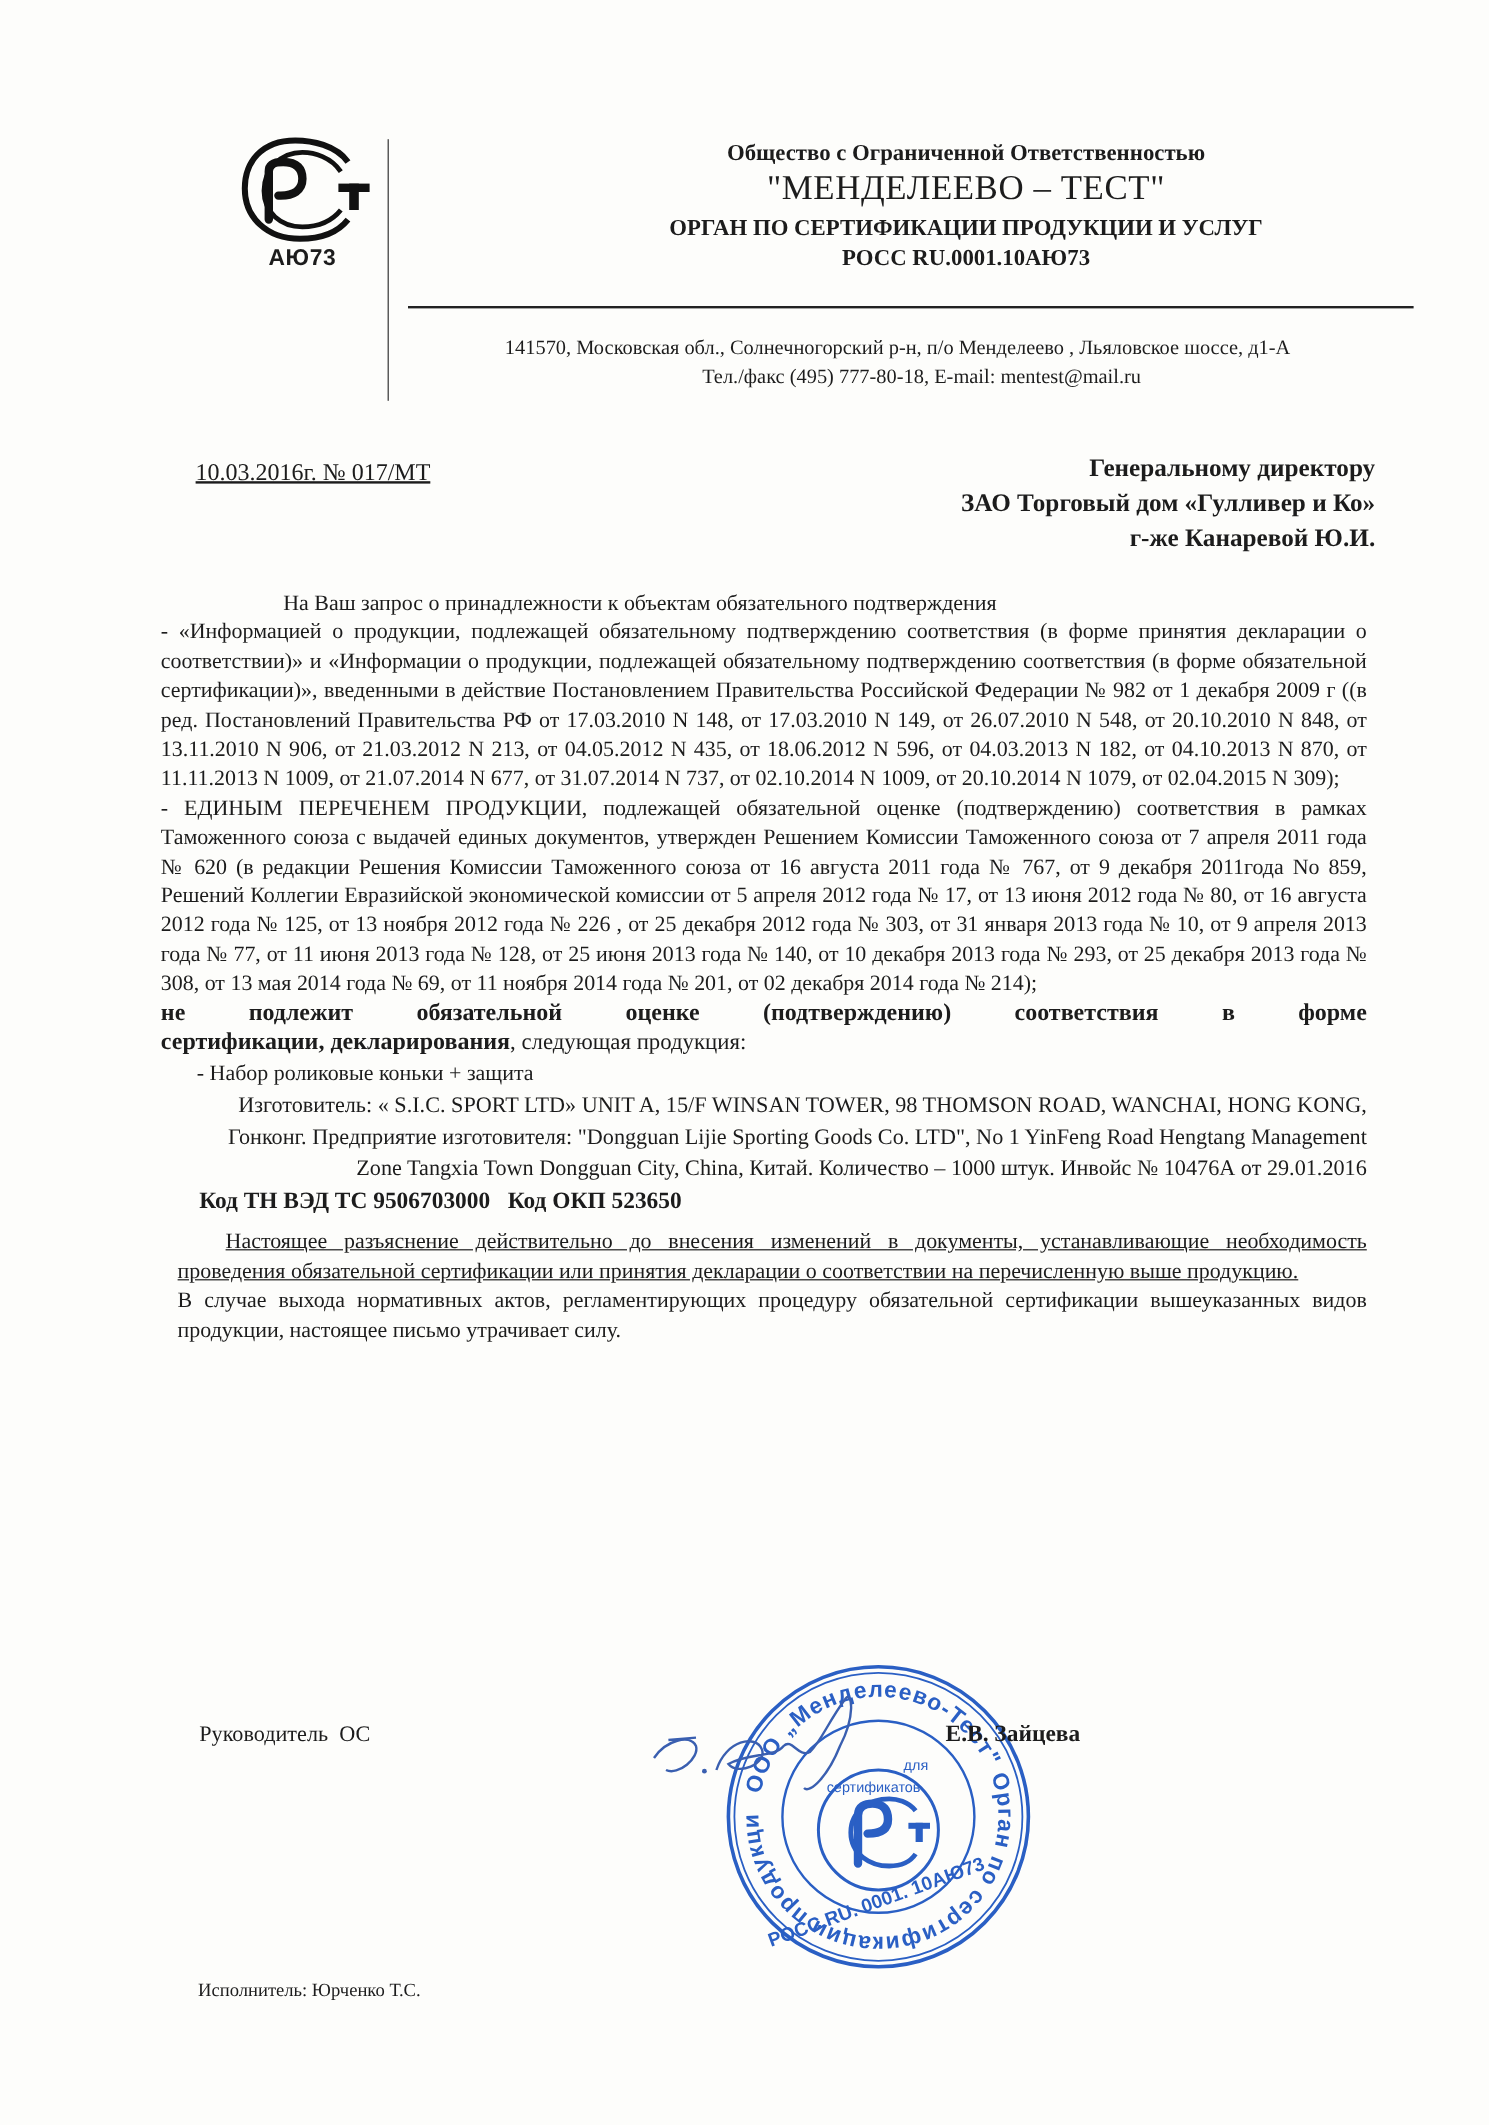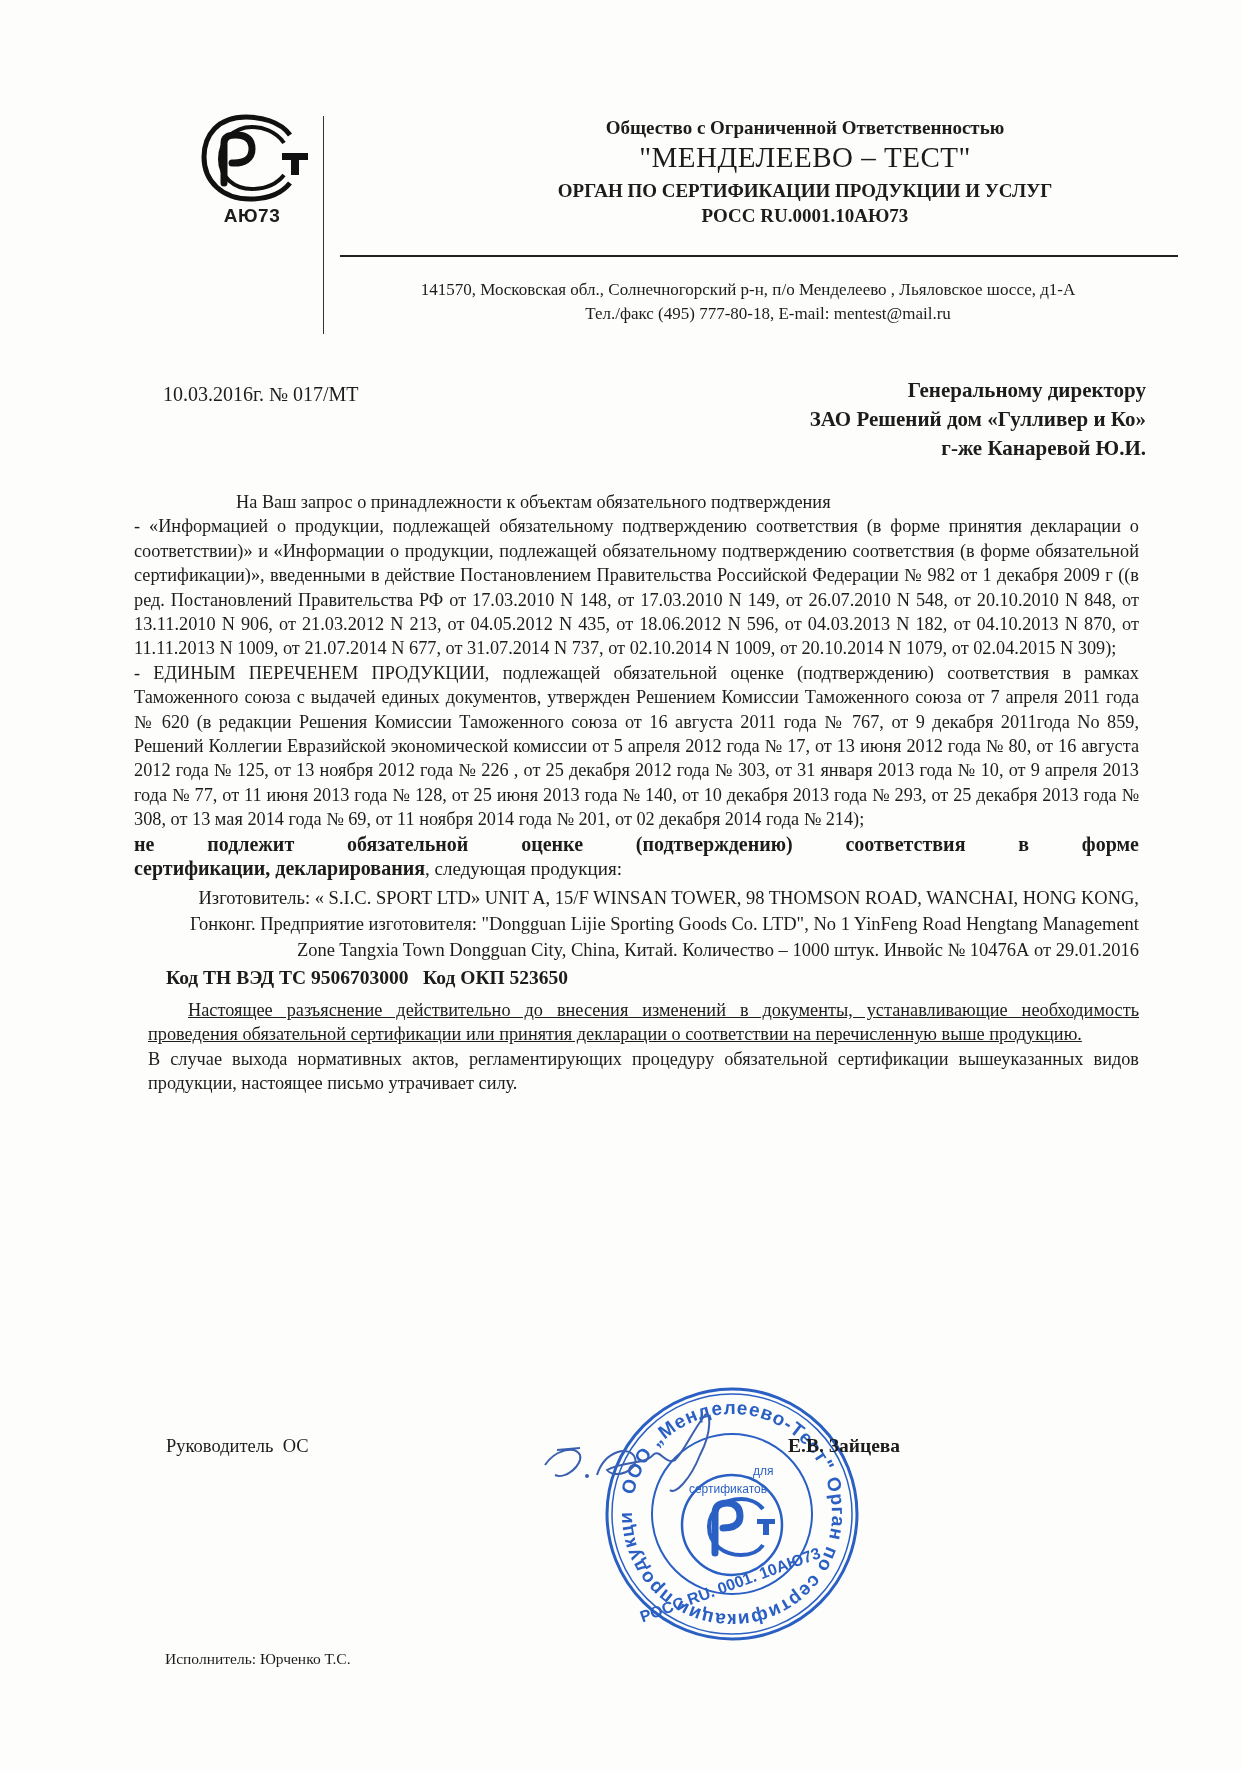--- a/index.html
+++ b/index.html
@@ -15,21 +15,21 @@
   #vline { left:323px; top:116px; width:1px; height:218px; background:#333; }
   .hdr { left:440px; width:730px; text-align:center; font-weight:bold; white-space:nowrap; }
   #hdr1 { top:117px; font-size:19px; }
   #hdr2 { top:141px; font-size:29px; font-weight:normal; letter-spacing:0.5px; }
   #hdr3 { top:180px; font-size:19px; }
   #hdr4 { top:205px; font-size:19px; }
   #hrule { left:340px; top:255px; width:838px; height:2px; background:#222; }
   #addr1 { left:323px; top:280px; width:850px; text-align:center; font-size:17px; white-space:nowrap; }
   #addr2 { left:323px; top:304px; width:850px; text-align:center; font-size:17px; white-space:nowrap;margin-left:20px; }
   
-  #date { left:163px; top:383px; font-size:20px; white-space:nowrap; }
+  #date { left:163px; top:383px; font-size:20px; text-decoration:underline; white-space:nowrap; }
   .to { right:95px; text-align:right; font-weight:bold; font-size:21px; white-space:nowrap; }
   #to1 { top:378px; } #to2 { top:407px; } #to3 { top:436px; }
   
   #body { left:134px; top:490px; width:1005px; font-size:18.3px; line-height:24.4px; }
   #body p { margin:0; text-align:justify; }
   #body .just-last { text-align:justify; text-align-last:justify; }
   .i1 { text-indent:102px; }
   .i2 { padding-left:30px; }
   .bold-big { font-weight:bold; font-size:20px; }
   .ind-item { padding-left:30px; }
@@ -62,31 +62,32 @@
 <div id="hdr1" class="abs hdr">Общество с Ограниченной Ответственностью</div>
 <div id="hdr2" class="abs hdr">"МЕНДЕЛЕЕВО – ТЕСТ"</div>
 <div id="hdr3" class="abs hdr">ОРГАН ПО СЕРТИФИКАЦИИ ПРОДУКЦИИ И УСЛУГ</div>
 <div id="hdr4" class="abs hdr">РОСС RU.0001.10АЮ73</div>
 <div id="hrule" class="abs"></div>
 <div id="addr1" class="abs">141570, Московская обл., Солнечногорский р-н, п/о Менделеево , Льяловское шоссе, д1-А</div>
 <div id="addr2" class="abs">Тел./факс (495) 777-80-18, E-mail: mentest@mail.ru</div>
 
 <div id="date" class="abs">10.03.2016г.  № 017/МТ</div>
 <div id="to1" class="abs to">Генеральному директору</div>
-<div id="to2" class="abs to">ЗАО Решений дом «Гулливер и Ко»</div>
+<div id="to2" class="abs to">ЗАО Торговый дом «Гулливер и Ко»</div>
 <div id="to3" class="abs to">г-же Канаревой Ю.И.</div>
 
 <div id="body" class="abs">
   <p class="i1" style="text-align:left;">На Ваш запрос о принадлежности к объектам обязательного подтверждения</p>
   <p>- «Информацией о продукции, подлежащей обязательному подтверждению соответствия (в форме принятия декларации о соответствии)»  и «Информации о продукции, подлежащей обязательному подтверждению соответствия (в форме обязательной сертификации)», введенными в действие Постановлением  Правительства Российской Федерации № 982 от 1 декабря 2009 г ((в ред. Постановлений Правительства РФ от 17.03.2010 N 148, от 17.03.2010 N 149, от 26.07.2010 N 548, от 20.10.2010 N 848, от 13.11.2010 N 906, от 21.03.2012 N 213, от 04.05.2012 N 435, от 18.06.2012 N 596, от 04.03.2013 N 182, от 04.10.2013 N 870, от 11.11.2013 N 1009, от 21.07.2014 N 677, от 31.07.2014 N 737, от 02.10.2014 N 1009, от 20.10.2014 N 1079, от 02.04.2015 N 309);</p>
   <p>- ЕДИНЫМ ПЕРЕЧЕНЕМ ПРОДУКЦИИ, подлежащей обязательной оценке (подтверждению) соответствия в рамках Таможенного союза с выдачей единых документов, утвержден Решением Комиссии Таможенного союза от 7 апреля 2011 года № 620 (в редакции Решения Комиссии Таможенного союза от 16 августа 2011 года № 767, от 9 декабря 2011года No 859, Решений Коллегии Евразийской экономической комиссии от 5 апреля 2012 года № 17, от 13 июня 2012 года № 80, от 16 августа 2012 года № 125, от 13 ноября 2012 года № 226 , от 25 декабря 2012 года № 303, от 31 января 2013 года № 10, от 9 апреля 2013 года № 77, от 11 июня 2013 года № 128, от 25 июня 2013 года № 140, от 10 декабря 2013 года № 293, от 25 декабря 2013 года № 308, от 13 мая 2014 года № 69, от 11 ноября 2014 года № 201, от 02 декабря 2014 года № 214);</p>
   <p class="bold-big just-last">не подлежит обязательной оценке (подтверждению) соответствия в форме</p>
   <p style="text-align:left;">
     <span class="bold-big">сертификации, декларирования</span><span style="font-size:19px;">, следующая продукция:</span>
   </p>
+  <p class="ind-item" style="text-align:left;">- Набор роликовые коньки + защита</p>
   <p class="manuf" style="text-align:right;margin-top:3px;">Изготовитель: « S.I.C. SPORT LTD» UNIT A, 15/F WINSAN TOWER, 98 THOMSON ROAD, WANCHAI, HONG KONG, Гонконг. Предприятие изготовителя: "Dongguan Lijie Sporting Goods Co. LTD", No 1 YinFeng Road Hengtang Management Zone Tangxia Town Dongguan City, China, Китай. Количество – 1000 штук. Инвойс № 10476А от 29.01.2016</p>
   <p class="codes" style="text-align:left;white-space:pre;">Код ТН ВЭД ТС 9506703000   Код ОКП 523650</p>
   <div class="tail">
     <p class="first" style="padding-left:14px;text-indent:40px;text-decoration:underline;">Настоящее разъяснение действительно до внесения изменений в документы, устанавливающие необходимость проведения обязательной сертификации или принятия  декларации о соответствии на перечисленную выше продукцию.</p>
     <p style="padding-left:14px;">В случае выхода нормативных актов, регламентирующих процедуру обязательной сертификации вышеуказанных видов продукции, настоящее письмо утрачивает силу.</p>
   </div>
 </div>
 
 <div id="sig-role" class="abs" style="white-space:pre;">Руководитель  ОС</div>
 

